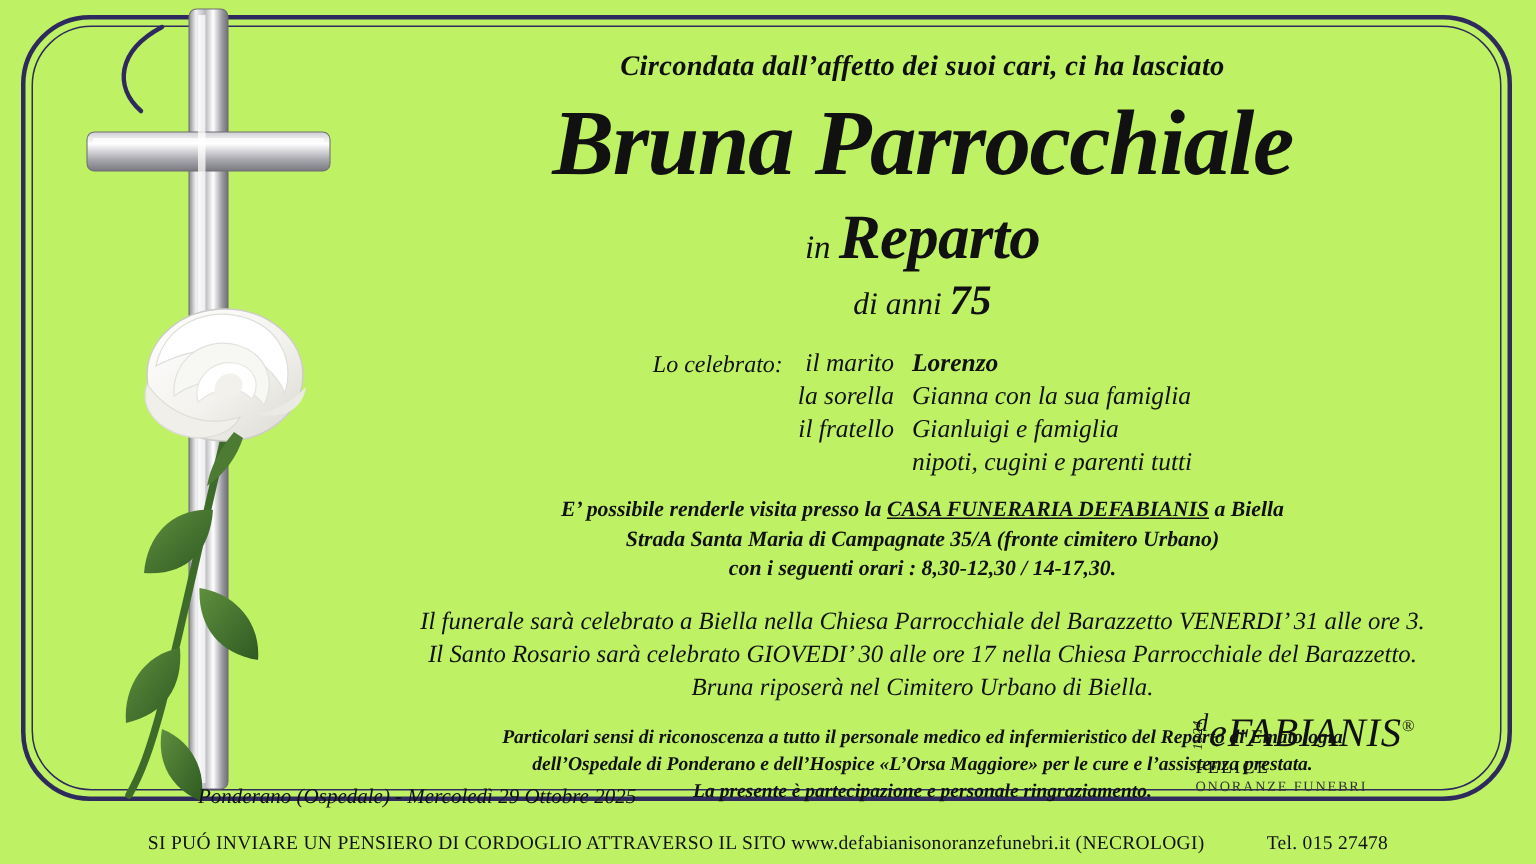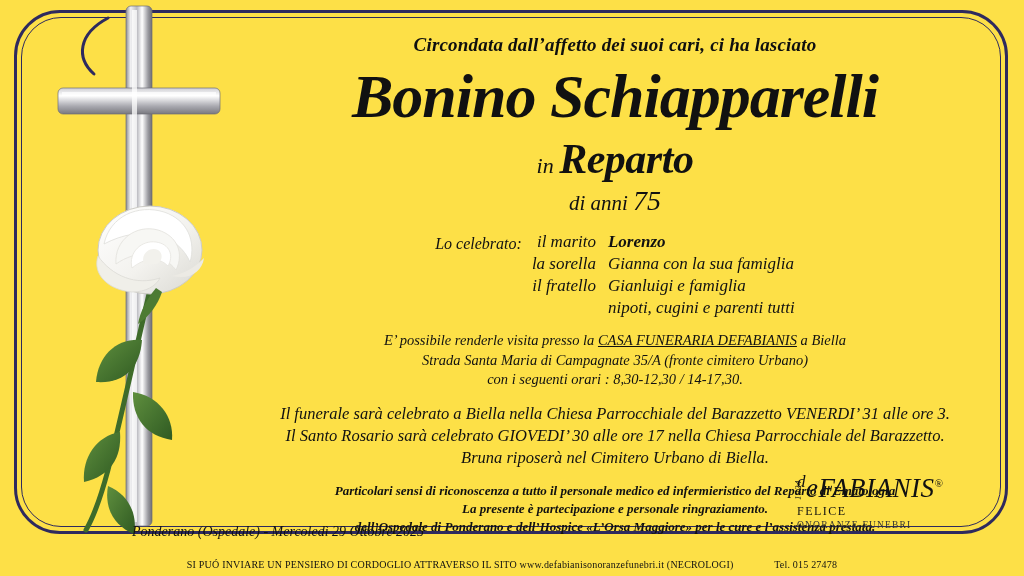--- a/index.html
+++ b/index.html
@@ -12,21 +12,21 @@
     height: 576px;
     overflow: hidden;
     font-family: "Liberation Serif", serif;
     color: #111;
     position: relative;
   }
 
   .page {
     position: absolute;
     inset: 0;
-    background: #fde047;
+    background: #bef264;
   }
 
   
   .frame {
     position: absolute;
     left: 14px;
     top: 10px;
     width: 994px;
     height: 524px;
     border: 3px solid #2e2a5e;
@@ -96,21 +96,21 @@
     letter-spacing: -.5px;
   }
 
   .age-line {
     margin-top: 2px;
     font-size: 21px;
     font-style: italic;
   }
   .age-line .age {
     font-size: 28px;
-    font-weight: normal;
+    font-weight: bold;
     font-style: italic;
   }
 
   
   .announce {
     margin-top: 14px;
     display: flex;
     justify-content: center;
     align-items: flex-start;
     gap: 10px;
@@ -141,21 +141,21 @@
   }
   .rel-names b {
     font-weight: bold;
     margin-top: 36px;
   }
 
   .visit {
     margin-top: 12px;
     font-size: 14.5px;
     font-style: italic;
-    font-weight: normal;
+    font-weight: bold;
     line-height: 1.35;
   }
   .visit .u { text-decoration: underline; }
 
   .rites {
     margin-top: 13px;
     font-size: 16.5px;
     font-style: italic;
     line-height: 1.35;
   }
@@ -226,21 +226,21 @@
     font-style: italic;
   }
 
   
   .footer {
     position: absolute;
     left: 0;
     right: 0;
     bottom: 6px;
     text-align: center;
-    font-size: 10px;
+    font-size: 13px;
     letter-spacing: .2px;
     color: #111;
   }
   .footer .tel {
     margin-left: 38px;
   }
 </style>
 </head>
 <body>
 
@@ -306,21 +306,21 @@
       </g>
 
       <path d="M118,288 C108,300 102,312 100,324 C112,316 120,304 124,292 Z" fill="#4d7b33"></path>
     </svg>
   </div>
 
   <div class="content">
 
     <div class="intro">Circondata dall’affetto dei suoi cari, ci ha lasciato</div>
 
-    <div class="name">Bonino Schiapparelli</div>
+    <div class="name">Bruna Parrocchiale</div>
 
     <div class="in-line">
       <span>in</span>
       <span class="surname">Reparto</span>
     </div>
 
     <div class="age-line">
       <span>di anni</span>
       <span class="age">75</span>
     </div>
@@ -358,22 +358,22 @@
     </div>
 
     <div class="rites">
       <div>Il funerale sarà celebrato a Biella  nella Chiesa Parrocchiale del Barazzetto VENERDI’ 31 alle ore 3.</div>
       <div>Il Santo Rosario sarà celebrato GIOVEDI’ 30 alle ore 17 nella Chiesa Parrocchiale del Barazzetto.</div>
       <div>Bruna riposerà nel Cimitero Urbano di Biella.</div>
     </div>
 
     <div class="thanks">
       <div>Particolari sensi di riconoscenza a tutto il personale medico ed infermieristico del Reparto di Ematologia</div>
+      <div>dell’Ospedale di Ponderano e dell’Hospice «L’Orsa Maggiore» per le cure e l’assistenza prestata.</div>
       <div>La presente è partecipazione e personale ringraziamento.</div>
-      <div>dell’Ospedale di Ponderano e dell’Hospice «L’Orsa Maggiore» per le cure e l’assistenza prestata.</div>
     </div>
   </div>
 
   <div class="logo">
     <div class="logo-word">
       <span class="small">d</span><span>e</span><span>FABIANIS</span><span class="logo-reg">®</span>
       <span class="logo-year">1924</span>
     </div>
     <div class="logo-sub1">FELICE</div>
     <div class="logo-sub2">ONORANZE FUNEBRI</div>

